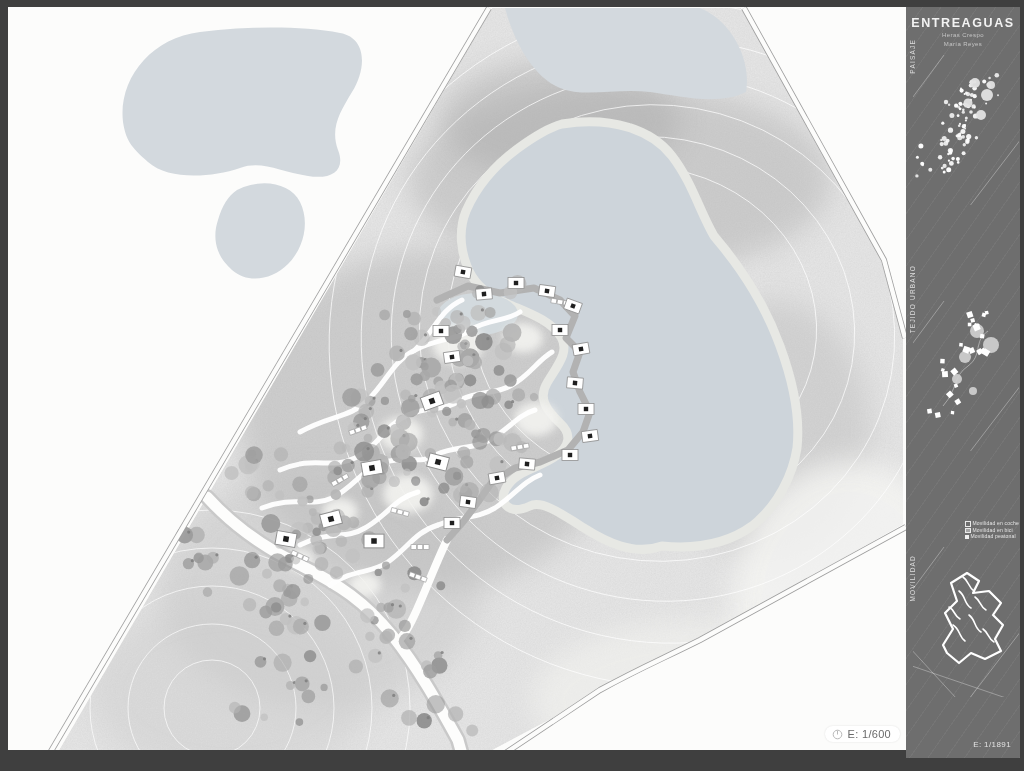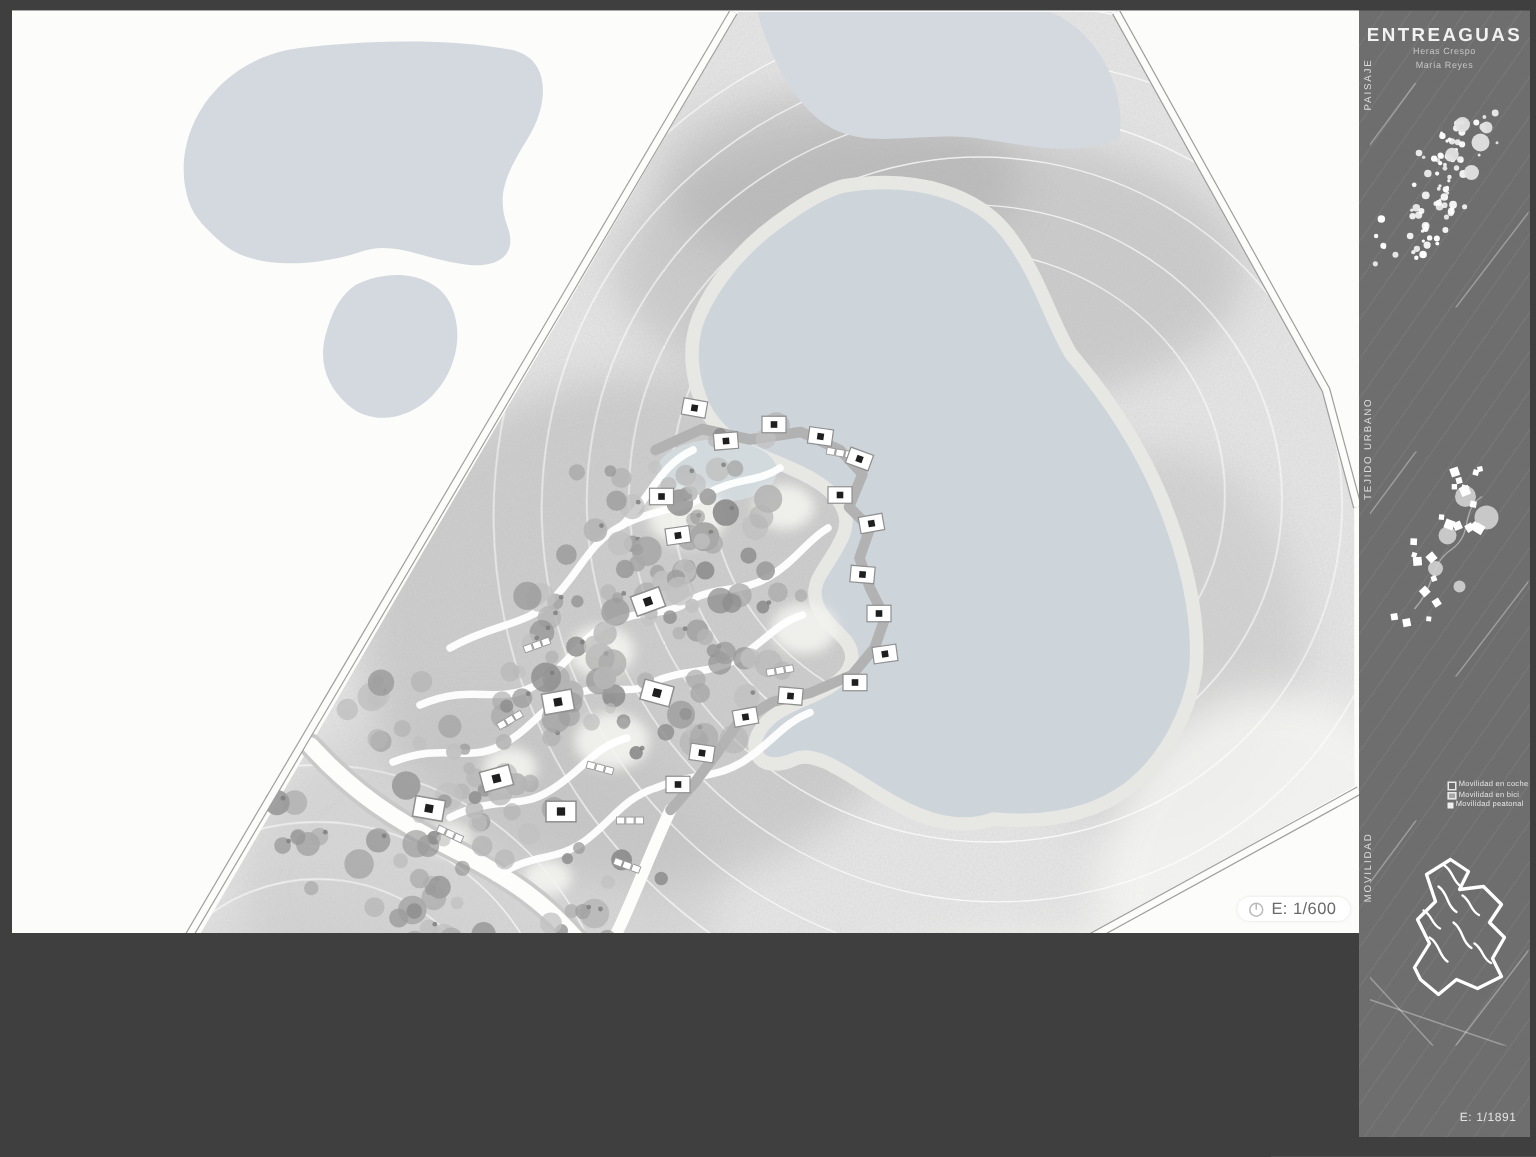--- a/index.html
+++ b/index.html
@@ -4,21 +4,21 @@
 <style>
   html,body{margin:0;padding:0;background:#222;}
   #sheet{
     position:relative;width:1024px;height:771px;
     background:#3f3f3f; 
     font-family:"Liberation Sans", sans-serif;
     overflow:hidden;
   }
   
   #canvas{
-    position:absolute;left:8px;top:7px;width:898px;height:615px;
+    position:absolute;left:8px;top:7px;width:898px;height:743px;
     background:#fcfcfb;overflow:hidden;
   }
   #mainmap{display:block;width:898px;height:751px;}
   .scale-pill{
     position:absolute;right:6px;bottom:8px;
     background:#ffffff;border-radius:10px;
     display:flex;align-items:center;gap:5px;
     padding:2px 9px 2px 7px;
     color:#6a6a6a;font-size:11px;letter-spacing:.3px;
     box-shadow:0 0 2px rgba(0,0,0,.12);

